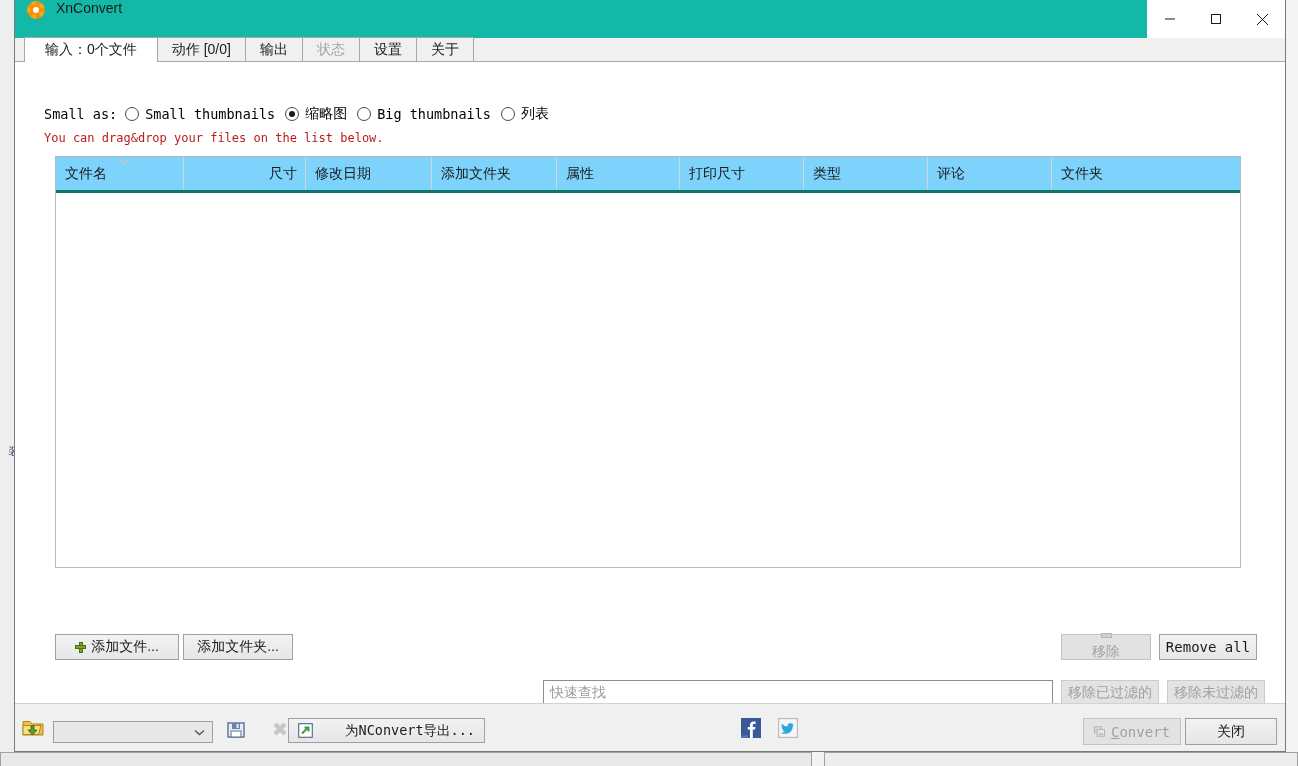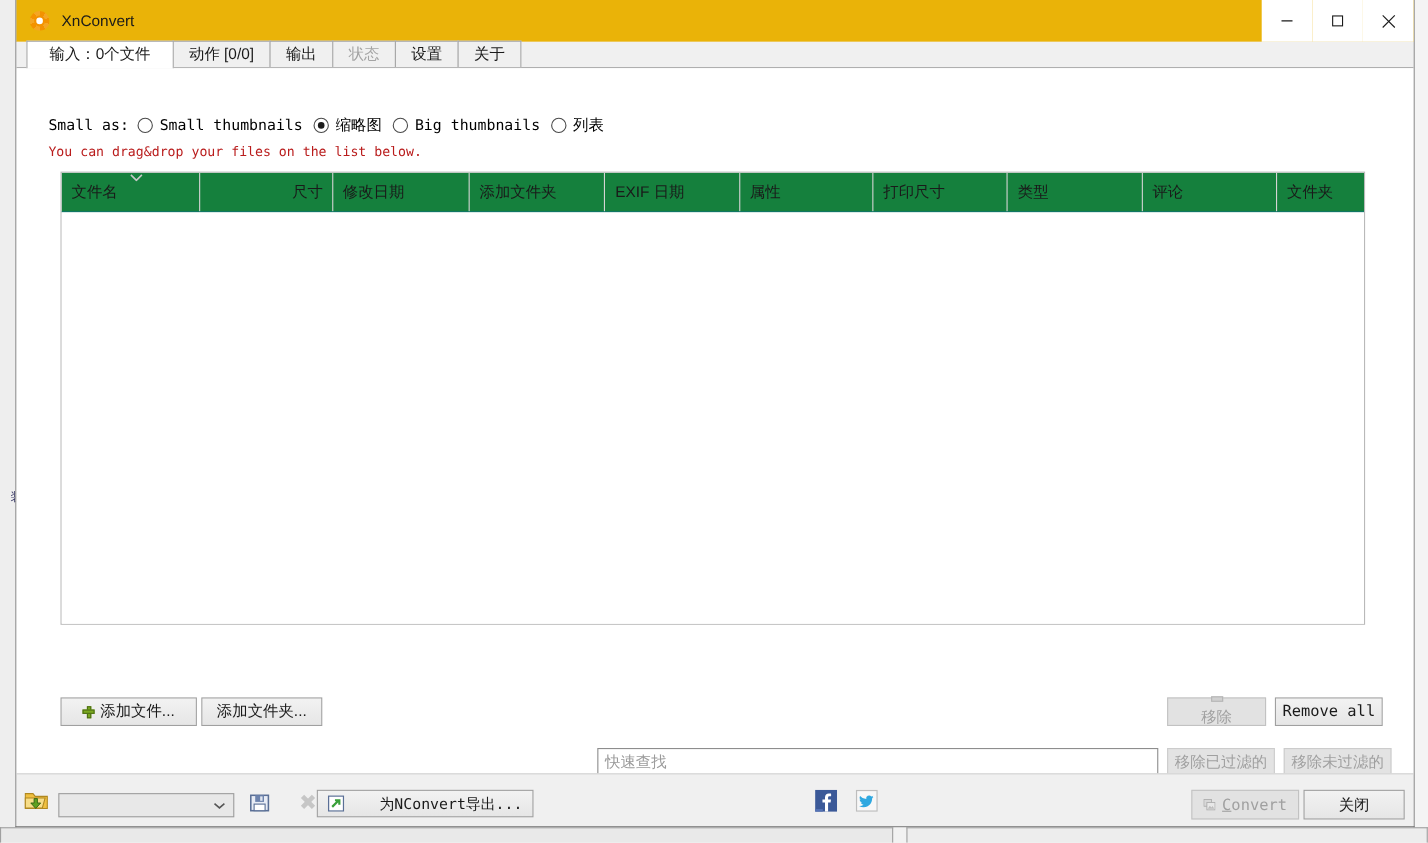--- a/index.html
+++ b/index.html
@@ -59,23 +59,23 @@
     background: #f0f0f0;
     border: 1px solid #7a7a7a;
     border-top: none;
     display: flex;
     flex-direction: column;
   }
 
   
   #titlebar {
     height: 38px;
-    background: #eab308;
+    background: #14b8a6;
     display: flex;
-    align-items: center;
+    align-items: flex-start;
     flex: none;
     position: relative;
   }
   #app-icon {
     margin-left: 11px;
     width: 20px; height: 20px;
     position: relative;
     flex: none;
   }
   #app-icon .gear {
@@ -204,22 +204,22 @@
     position: absolute;
     left: 40px; top: 94px;
     width: 1186px; height: 412px;
     border: 1px solid #b9b9b9;
     background: #ffffff;
     overflow: hidden;
   }
   #filelist-header {
     display: flex;
     height: 36px;
-    border-bottom: 1px solid #0f766e;
-    background: #15803d;
+    border-bottom: 3px solid #0f766e;
+    background: #7dd3fc;
   }
   .col {
     border-right: 1px solid #d4d4d4;
     display: flex;
     align-items: center;
     padding: 0 9px;
     font-size: 14px;
     color: #1a1a1a;
     font-family: "Liberation Sans", sans-serif;
     position: relative;
@@ -415,23 +415,20 @@
           </div>
           <div class="col ralign" style="width:122px">
             <span>尺寸</span>
           </div>
           <div class="col" style="width:126px">
             <span>修改日期</span>
           </div>
           <div class="col" style="width:125px">
             <span>添加文件夹</span>
           </div>
-          <div class="col" style="width:124px">
-            <span>EXIF 日期</span>
-          </div>
           <div class="col" style="width:123px">
             <span>属性</span>
           </div>
           <div class="col" style="width:124px">
             <span>打印尺寸</span>
           </div>
           <div class="col" style="width:124px">
             <span>类型</span>
           </div>
           <div class="col" style="width:124px">

